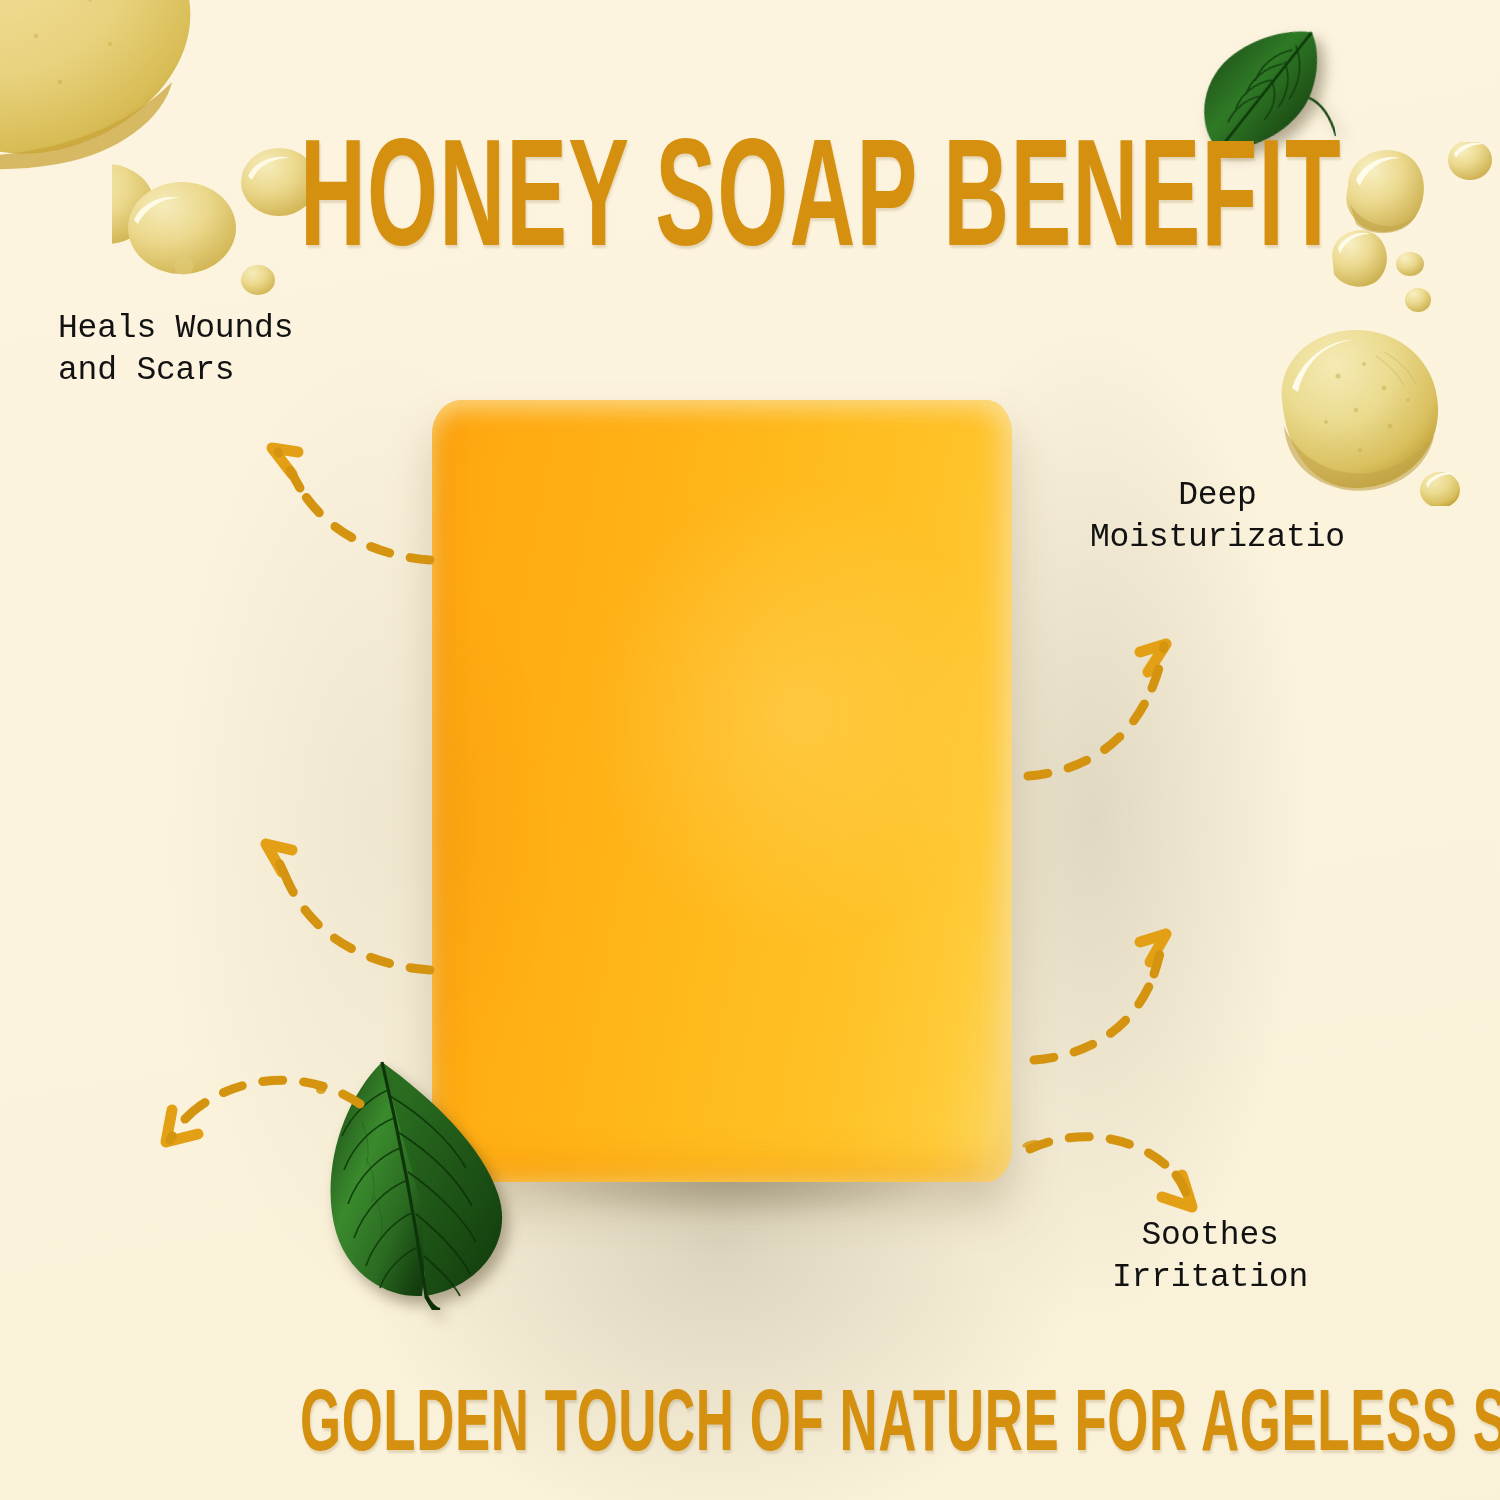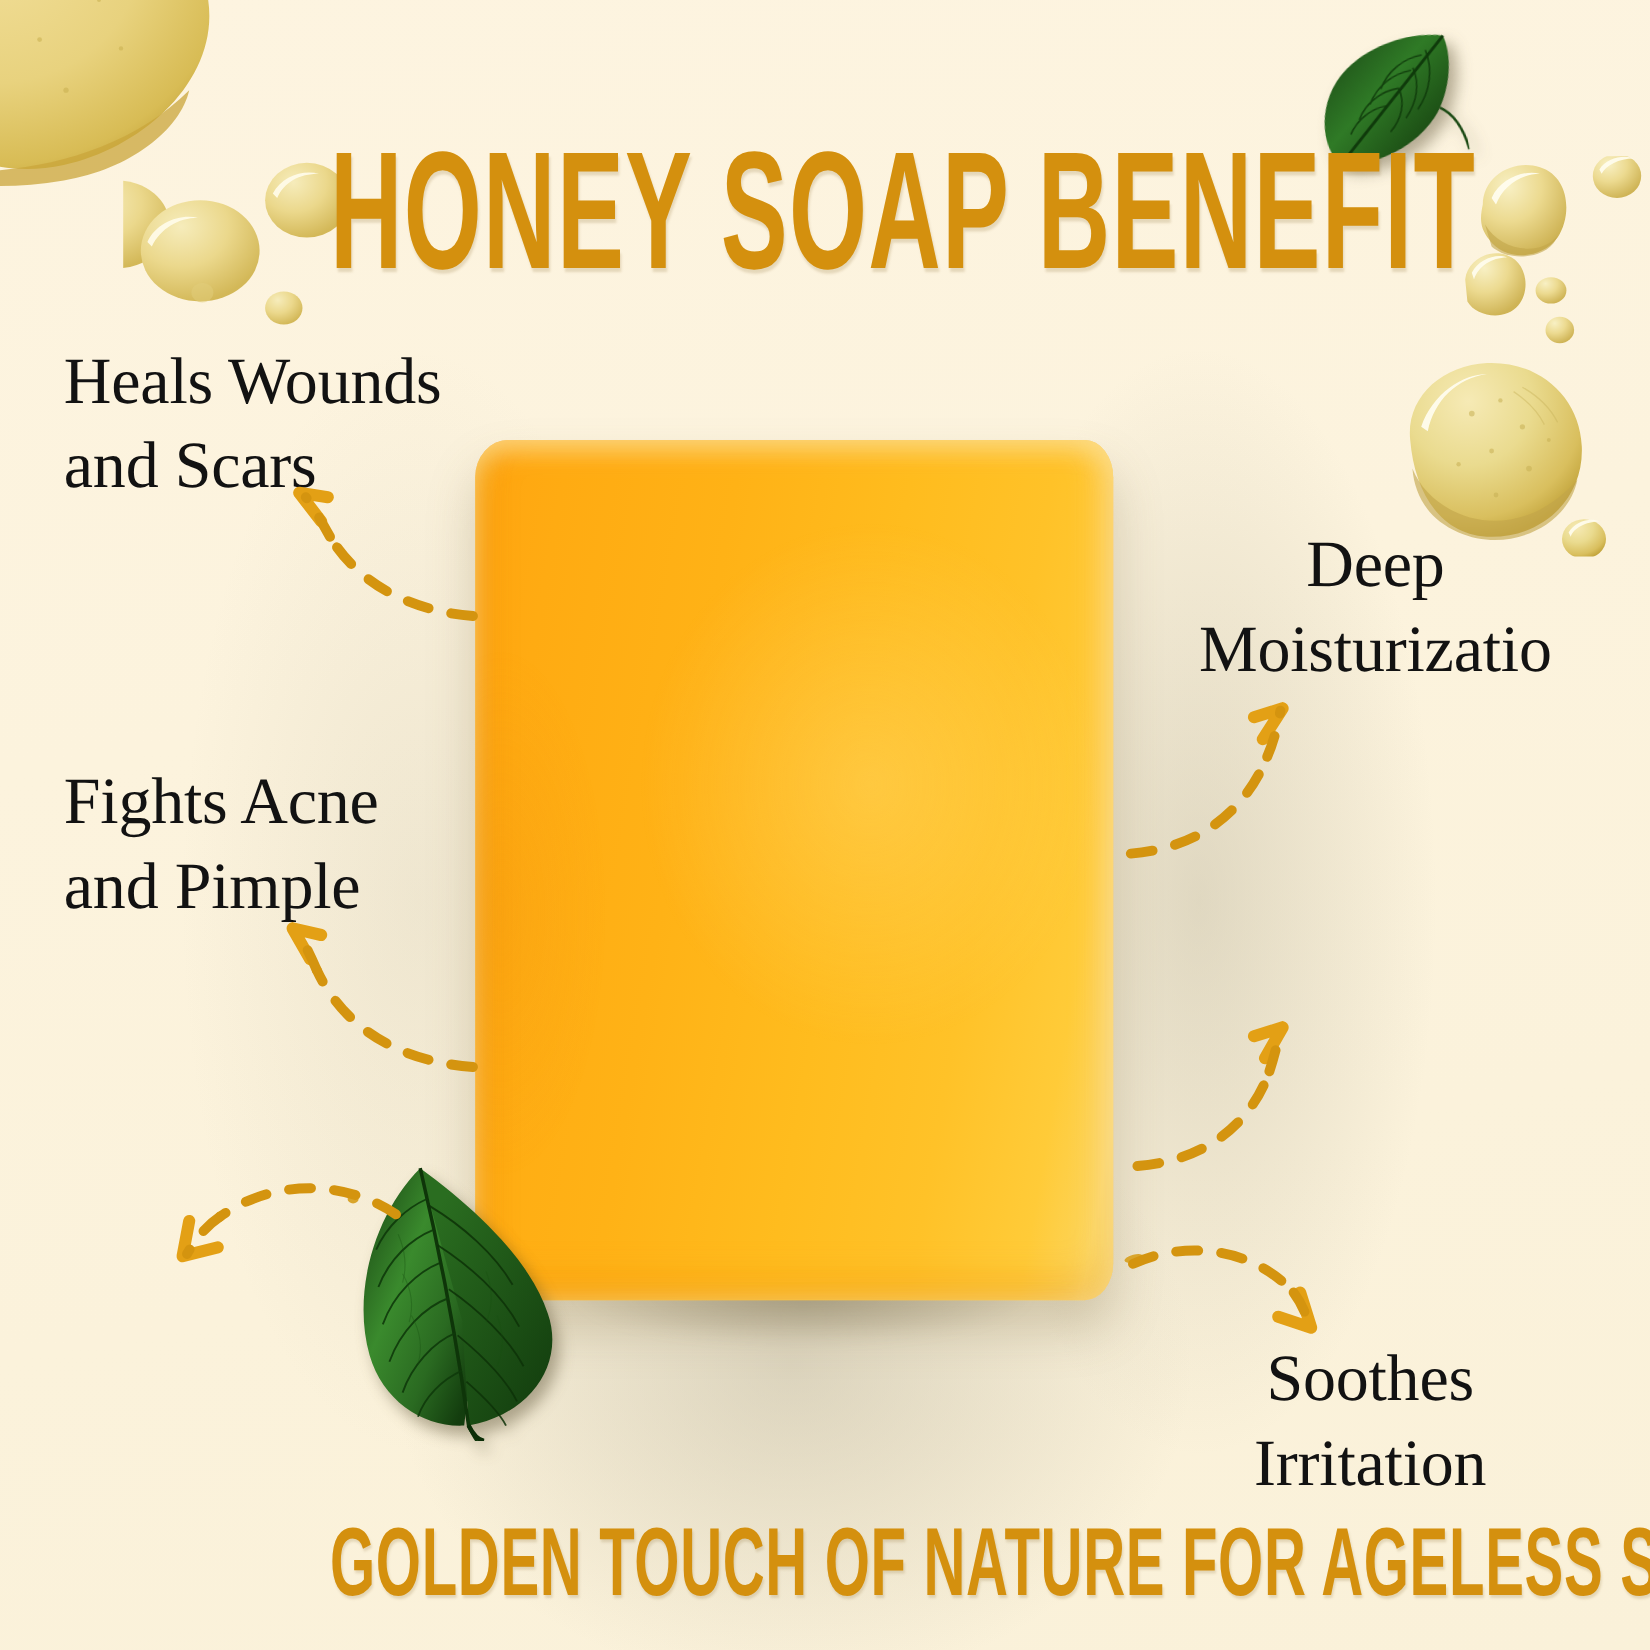--- a/index.html
+++ b/index.html
@@ -88,36 +88,36 @@
   .leaf-tr{left:1196px;top:36px;transform:rotate(-10deg);}
   .leaf-bl{left:322px;top:1060px;}
 
   
   .honey{position:absolute;}
   .honey svg{display:block;}
 
   
   .label{
     position:absolute;
-    font-family:Liberation Serif, serif;
+    font-family:Liberation Mono, monospace;
     font-weight:400;
-    font-size:60px;
+    font-size:33px;
     line-height:1.28;
     color:#121212;
     letter-spacing:-.2px;
     white-space:pre-line;
   }
   .label.right{text-align:center;}
 
   .l-heals{left:58px;top:308px;}
   .l-fights{left:58px;top:690px;}
   .l-bright{left:58px;top:1170px;}
   .l-deep{left:1090px;top:475px;}
   .l-anti{left:1092px;top:785px;}
-  .l-sooth{left:1140px;top:1215px;}
+  .l-sooth{left:1112px;top:1215px;}
 
   
   .arrow{position:absolute;}
   .arrow svg{display:block;overflow:visible;}
   .adash{
     fill:none;stroke:#d4940f;stroke-width:9;
     stroke-linecap:round;
     stroke-dasharray:20 21;
   }
   .ahead{fill:none;stroke:#e3a015;stroke-width:11;stroke-linecap:round;stroke-linejoin:round;}
@@ -327,22 +327,20 @@
   <div class="label l-heals">Heals Wounds
 and Scars</div>
   <div class="arrow ar-heals">
     <svg width="180" height="150" viewBox="0 0 180 150">
       <path class="adash" d="M172 130 C120 126 70 104 42 58"></path>
       <path class="ahead" d="M14 18 L34 44 M14 18 L40 22"></path>
       <path class="adash" d="M42 58 C34 44 28 32 20 22" stroke-dasharray="16 18"></path>
     </svg>
   </div>
 
-  <div class="label l-fights">Fights Acne
-and Pimple</div>
   <div class="arrow ar-fights">
     <svg width="190" height="150" viewBox="0 0 190 150">
       <path class="adash" d="M180 140 C124 136 66 112 38 52"></path>
       <path class="ahead" d="M16 14 L32 42 M16 14 L42 20"></path>
       <path class="adash" d="M38 52 C32 38 26 26 20 16" stroke-dasharray="16 18"></path>
     </svg>
   </div>
 
   <div class="arrow ar-bright">
     <svg width="220" height="120" viewBox="0 0 220 120">

